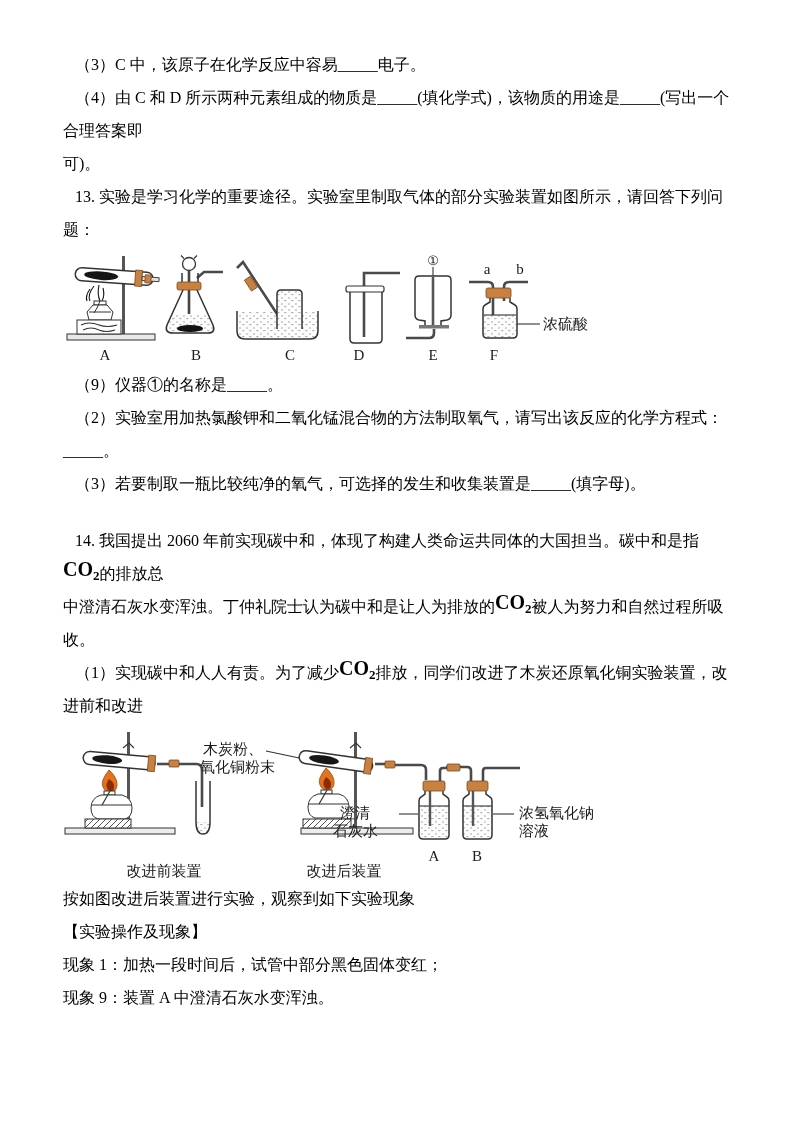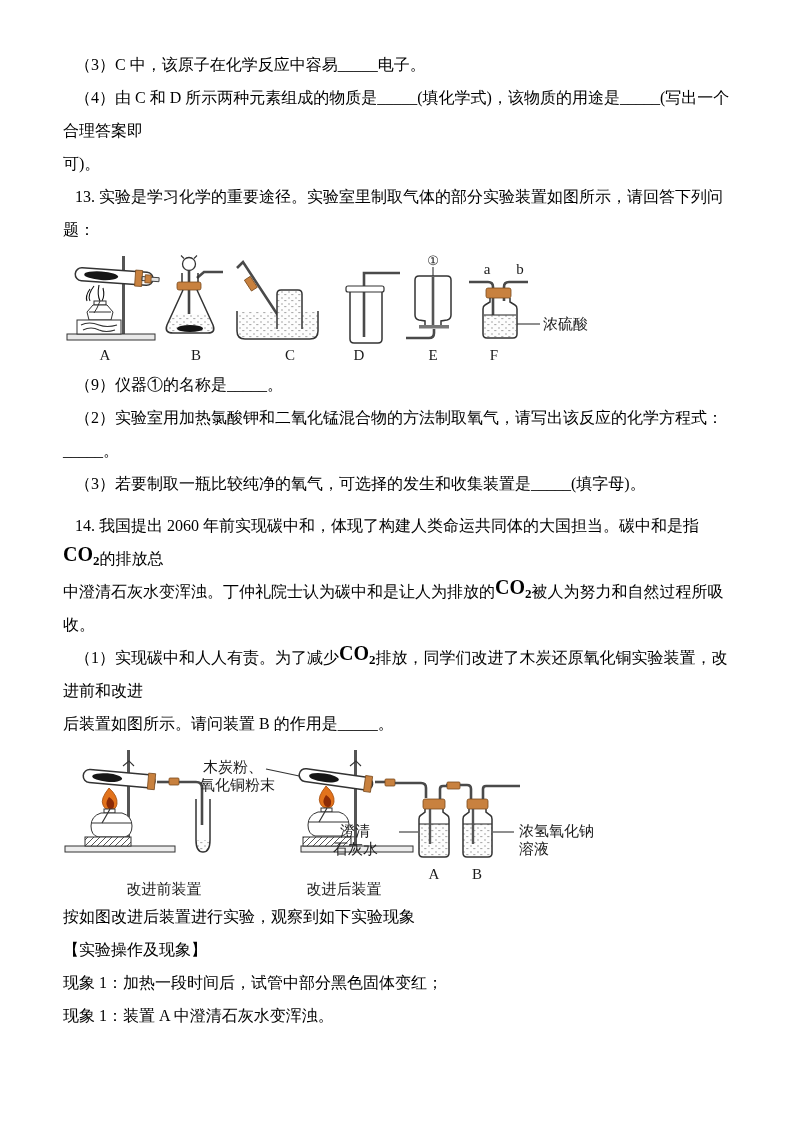--- a/index.html
+++ b/index.html
@@ -127,23 +127,23 @@
       <line class="thin" x1="454" y1="70" x2="477" y2="70"></line>
       <text class="cn" x="480" y="75">浓硫酸</text>
       <text class="lt" x="431" y="106" text-anchor="middle">F</text>
     </g>
   </svg>
 
   <p class="line q"><span>（9）仪器①的名称是_____。</span></p>
   <p class="line q"><span>（2）实验室用加热氯酸钾和二氧化锰混合物的方法制取氧气，请写出该反应的化学方程式： _____。</span></p>
   <p class="line q"><span>（3）若要制取一瓶比较纯净的氧气，可选择的发生和收集装置是_____(填字母)。</span></p>
 
-  <p class="line q" style="margin-top:9px"><span>14. 我国提出 2060 年前实现碳中和，体现了构建人类命运共同体的大国担当。碳中和是指</span> <span class="co2"><span>CO</span><sub>2</sub></span><span>的排放总</span><br><span>中澄清石灰水变浑浊。丁仲礼院士认为碳中和是让人为排放的</span><span class="co2"><span>CO</span><sub>2</sub></span><span>被人为努力和自然过程所吸收。</span></p>
-
-  <p class="line q"><span>（1）实现碳中和人人有责。为了减少</span><span class="co2"><span>CO</span><sub>2</sub></span><span>排放，同学们改进了木炭还原氧化铜实验装置，改进前和改进</span><br><span>后装置如图所示。请问装置 B 的作用是_____。</span></p>
+  <p class="line q" style="margin-top:24px"><span>14. 我国提出 2060 年前实现碳中和，体现了构建人类命运共同体的大国担当。碳中和是指</span> <span class="co2"><span>CO</span><sub>2</sub></span><span>的排放总</span><br><span>中澄清石灰水变浑浊。丁仲礼院士认为碳中和是让人为排放的</span><span class="co2"><span>CO</span><sub>2</sub></span><span>被人为努力和自然过程所吸收。</span></p>
+
+  <p class="line q"><span>（1）实现碳中和人人有责。为了减少</span><span class="co2"><span>CO</span><sub>2</sub></span><span>排放，同学们改进了木炭还原氧化铜实验装置，改进前和改进</span><br></p>
 
   <svg class="fig" width="600" height="150" viewBox="0 0 600 150">
     <defs>
       <pattern id="dots2" width="7" height="6" patternUnits="userSpaceOnUse">
         <rect width="7" height="6" fill="#fdfdfd"></rect>
         <circle cx="2" cy="2" r="0.7" fill="#8a8a8a"></circle>
         <rect x="4.2" y="4.2" width="2.2" height="0.9" fill="#9a9a9a"></rect>
       </pattern>
       <pattern id="hatch2" width="6" height="6" patternUnits="userSpaceOnUse">
         <rect width="6" height="6" fill="#fff"></rect>
@@ -239,16 +239,16 @@
         <text class="lt" x="414" y="131" text-anchor="middle">B</text>
       </g>
 
       <text class="cn" x="281" y="146" text-anchor="middle">改进后装置</text>
     </g>
   </svg>
 
   <p class="line"><span>按如图改进后装置进行实验，观察到如下实验现象</span></p>
   <p class="line"><span>【实验操作及现象】</span></p>
   <p class="line"><span>现象 1：加热一段时间后，试管中部分黑色固体变红；</span></p>
-  <p class="line"><span>现象 1：装置 A 中澄清石灰水变浑浊。</span></p>
+  <p class="line"><span>现象 9：装置 A 中澄清石灰水变浑浊。</span></p>
   <p class="line"></p>
 
 </div>
 
 </body></html>

